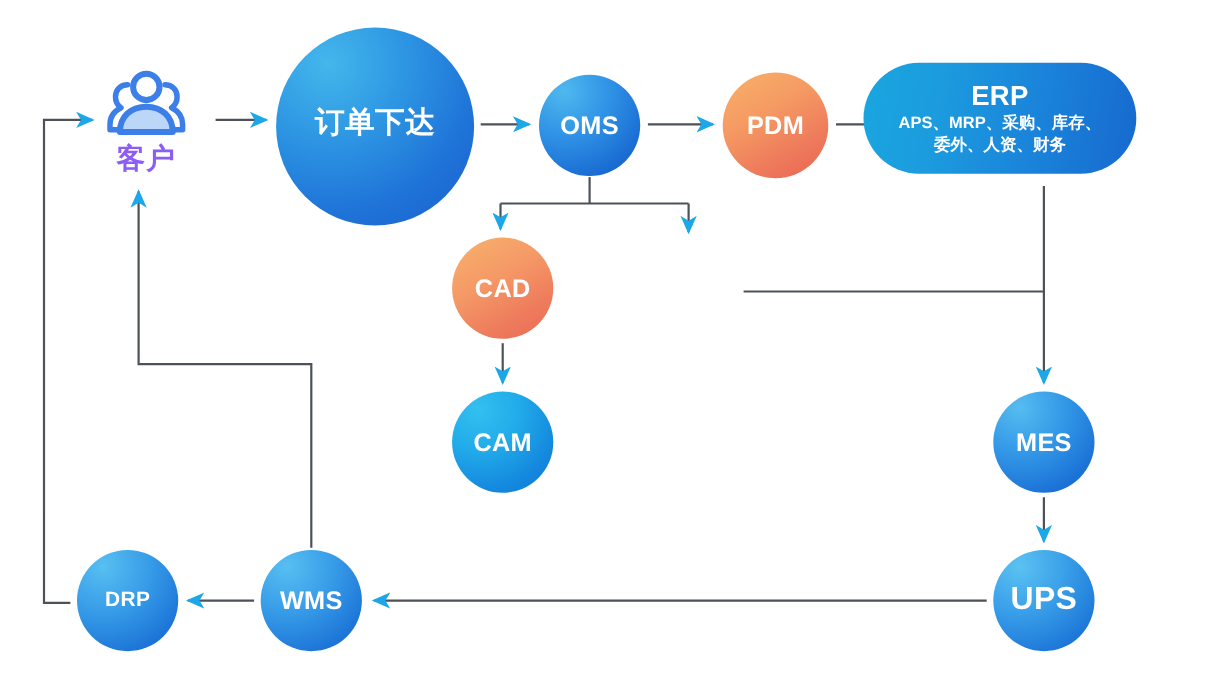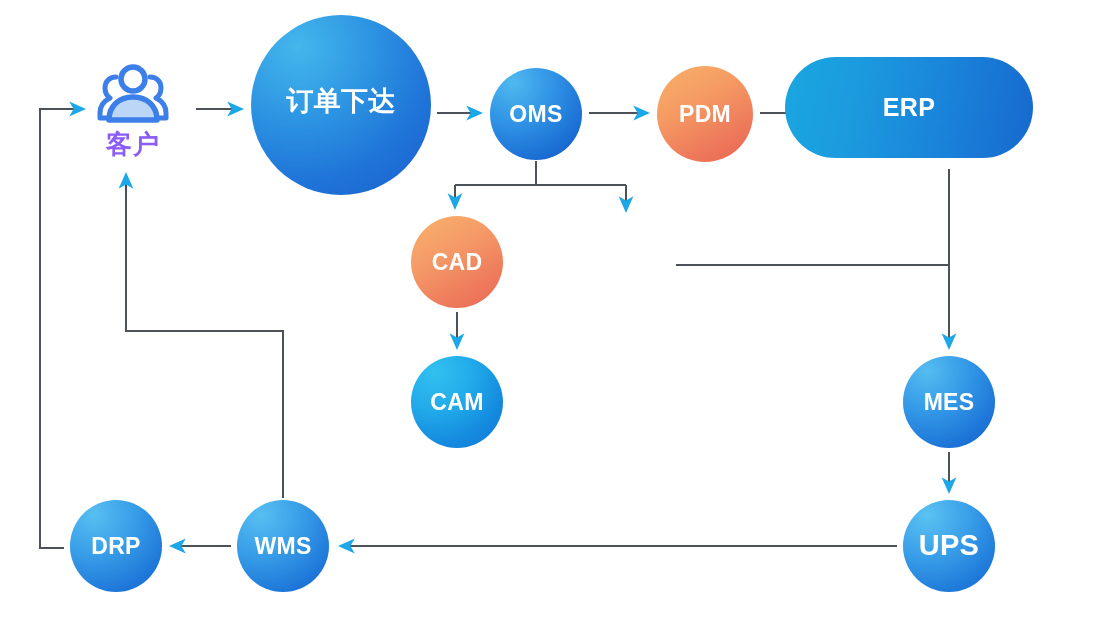--- a/index.html
+++ b/index.html
@@ -10,21 +10,21 @@
   .circ{border-radius:50%;}
   .ttl{font-weight:bold;line-height:1.08;letter-spacing:.3px;}
   .sub{font-weight:bold;line-height:1.32;}
 
   
   #n-customer{left:78px;top:52px;width:110px;height:120px;color:#1565D8;}
   #n-customer .cust-ico{width:78px;height:62px;}
   #n-customer .cust-label{font-size:26px;font-weight:bold;color:#8b5cf6;margin-top:2px;letter-spacing:1px;}
 
   
-  #n-order{left:251px;top:15px;width:180px;height:180px;
+  #n-order{left:251px;top:25px;width:180px;height:180px;
     background:radial-gradient(circle at 26% 18%, #44B7EC 0%, #2E97E3 34%, #1F74D8 68%, #1A5FCC 100%);}
   #n-order .ttl{font-size:27px;margin-bottom:6px;}
   #n-order .sub{font-size:15.5px;}
 
   
   #n-oms{left:490px;top:68px;width:92px;height:92px;
     background:radial-gradient(circle at 25% 16%, #4FB9EE 0%, #3194E6 38%, #1B6FD4 75%, #1558C2 100%);}
   #n-oms .ttl{font-size:23px;}
 
   
@@ -64,21 +64,21 @@
   #n-ups .ttl{font-size:29px;}
 
   
   #n-wms{left:237px;top:500px;width:92px;height:92px;
     background:radial-gradient(circle at 26% 16%, #57BFF1 0%, #389DE8 40%, #1D76D8 78%, #1663C9 100%);}
   #n-wms .ttl{font-size:23px;}
 
   
   #n-drp{left:70px;top:500px;width:92px;height:92px;
     background:radial-gradient(circle at 26% 16%, #57BFF1 0%, #389DE8 40%, #1D76D8 78%, #1663C9 100%);}
-  #n-drp .ttl{font-size:23px;}
+  #n-drp .ttl{font-size:19px;}
 </style>
 </head>
 <body>
 
 <div id="stage">
 
   <svg id="wires" viewBox="0 0 1099 626" xmlns="http://www.w3.org/2000/svg">
     <defs>
       <marker id="ar-r" markerWidth="9" markerHeight="9" refX="7.4" refY="4.5" orient="auto">
         <path d="M0,0.8 L8.4,4.5 L0,8.2 L2.2,4.5 Z" fill="#1CA7E8"></path>
@@ -144,20 +144,22 @@
   <div class="node circ" id="n-oms">
     <div class="ttl">OMS</div>
   </div>
 
   <div class="node circ" id="n-pdm">
     <div class="ttl">PDM</div>
   </div>
 
   <div class="node" id="n-erp">
     <div class="ttl">ERP</div>
+    <div class="sub" style="white-space:pre-line">APS、MRP、采购、库存、
+委外、人资、财务</div>
   </div>
 
   <div class="node circ" id="n-cad">
     <div class="ttl">CAD</div>
   </div>
 
 
   <div class="node circ" id="n-cam">
     <div class="ttl">CAM</div>
   </div>

